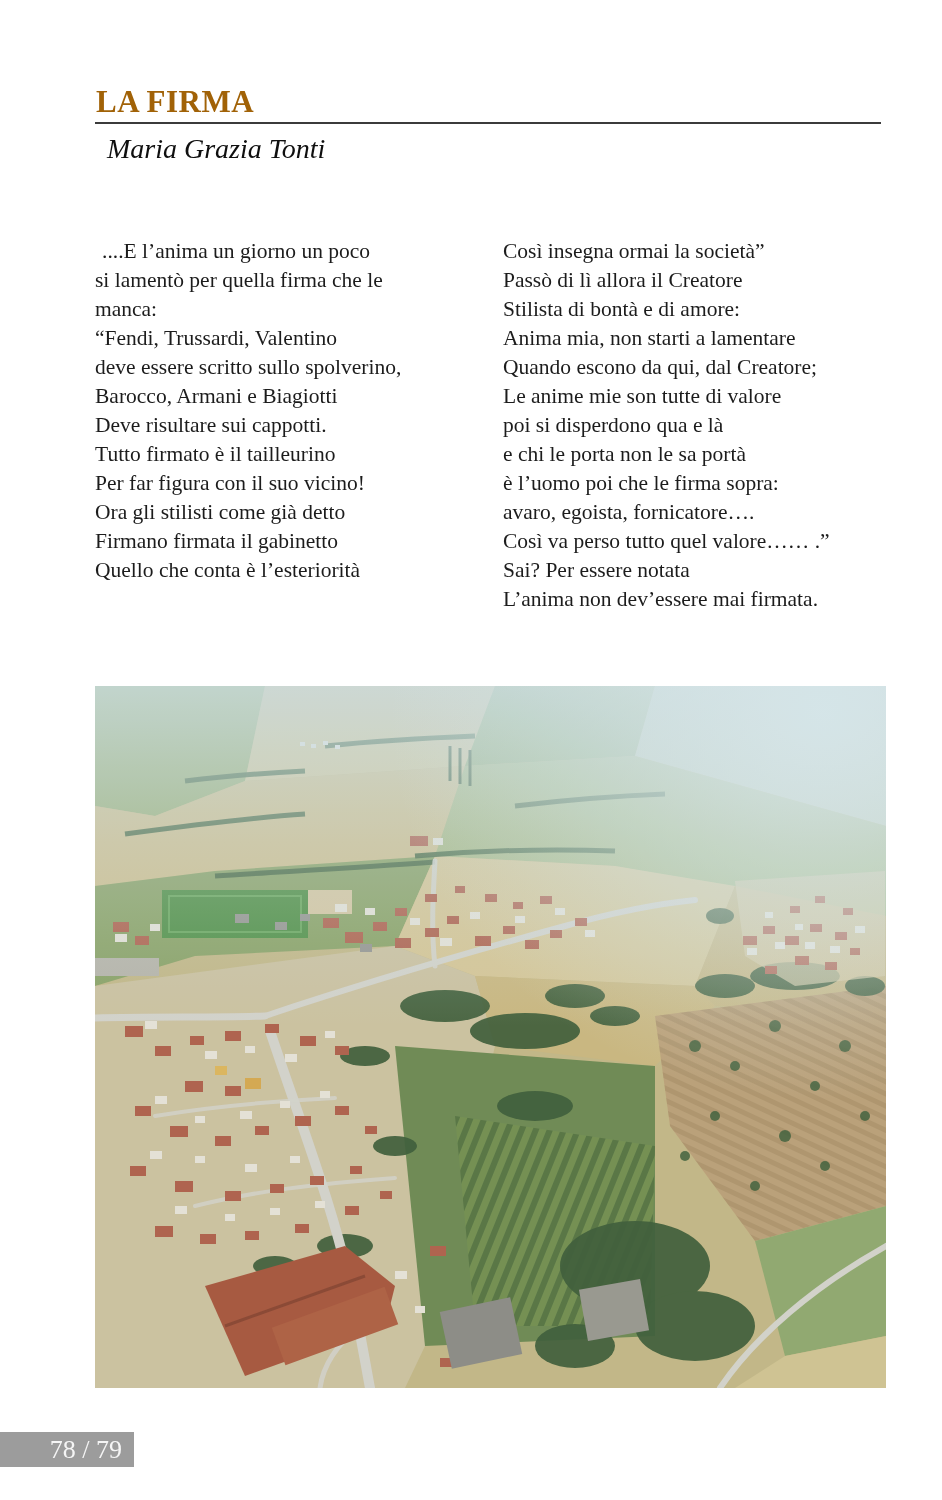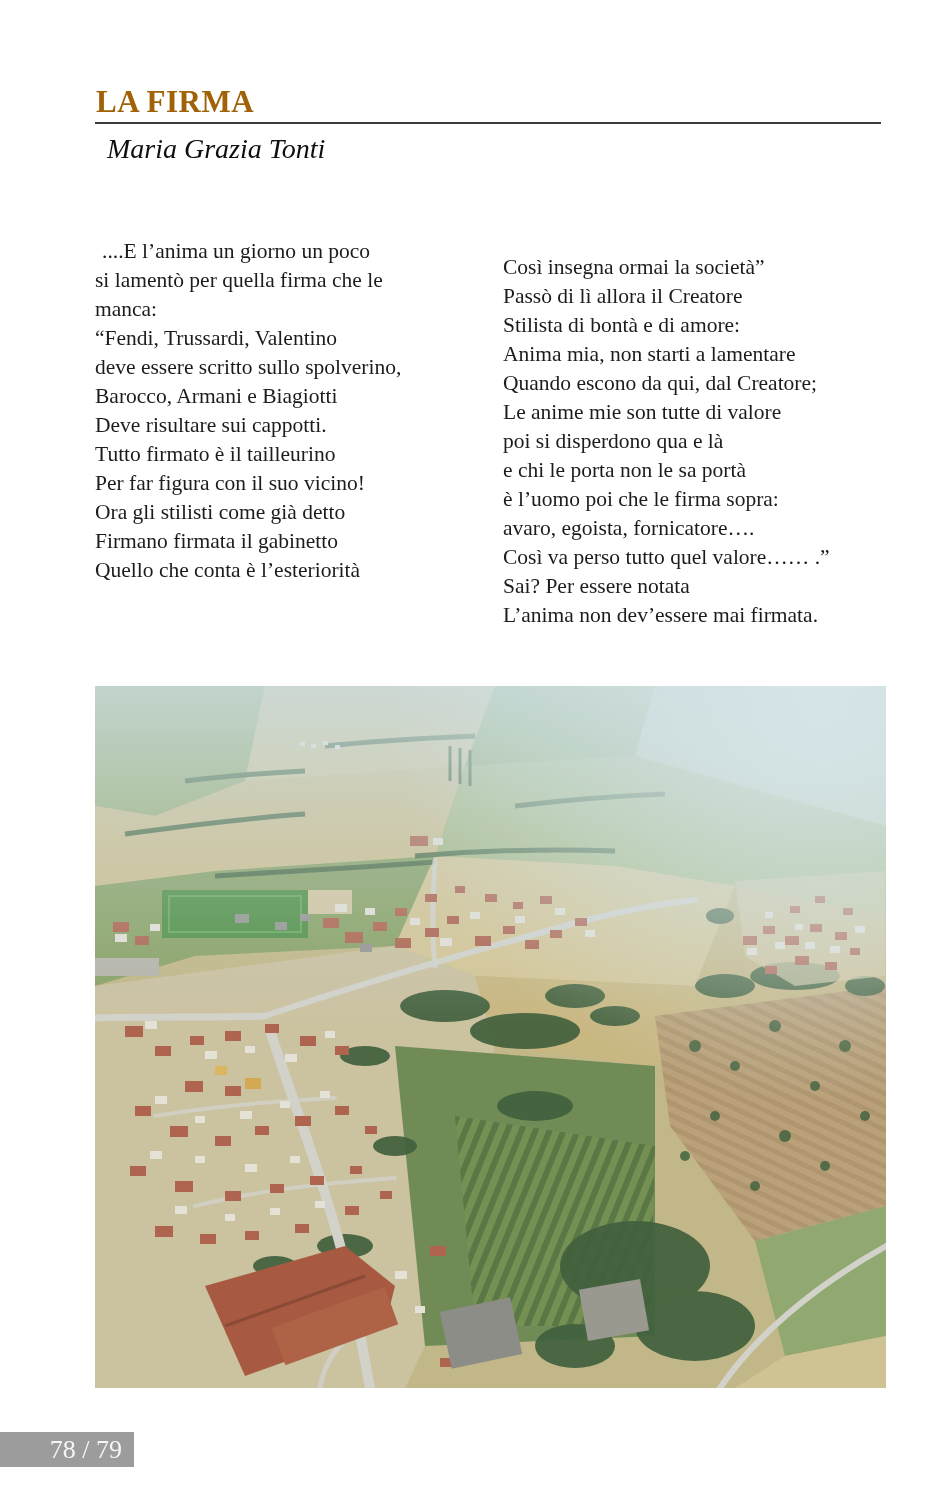--- a/index.html
+++ b/index.html
@@ -22,21 +22,21 @@
   }
   .author{
     position:absolute;left:95px;top:133px;
     font-size:28px;font-style:italic;color:#0f0f0f;margin-left:12px;
   }
   .poem{
     position:absolute;left:95px;top:237px;width:792px;
     display:flex;
   }
   .col{width:408px;}
-  .col.right{width:384px;margin-top:16px;}
+  .col.right{width:384px;}
   .poem-line{
     font-size:21.5px;line-height:29px;white-space:nowrap;color:#1c1c1c;
   }
   .col.left .poem-line:first-child{padding-left:7px;}
   .photo{
     position:absolute;left:95px;top:686px;width:791px;height:702px;margin:0;
   }
   .photo svg{display:block;width:100%;height:100%;}
   .badge{
     position:absolute;left:0;top:1432px;width:134px;height:35px;

